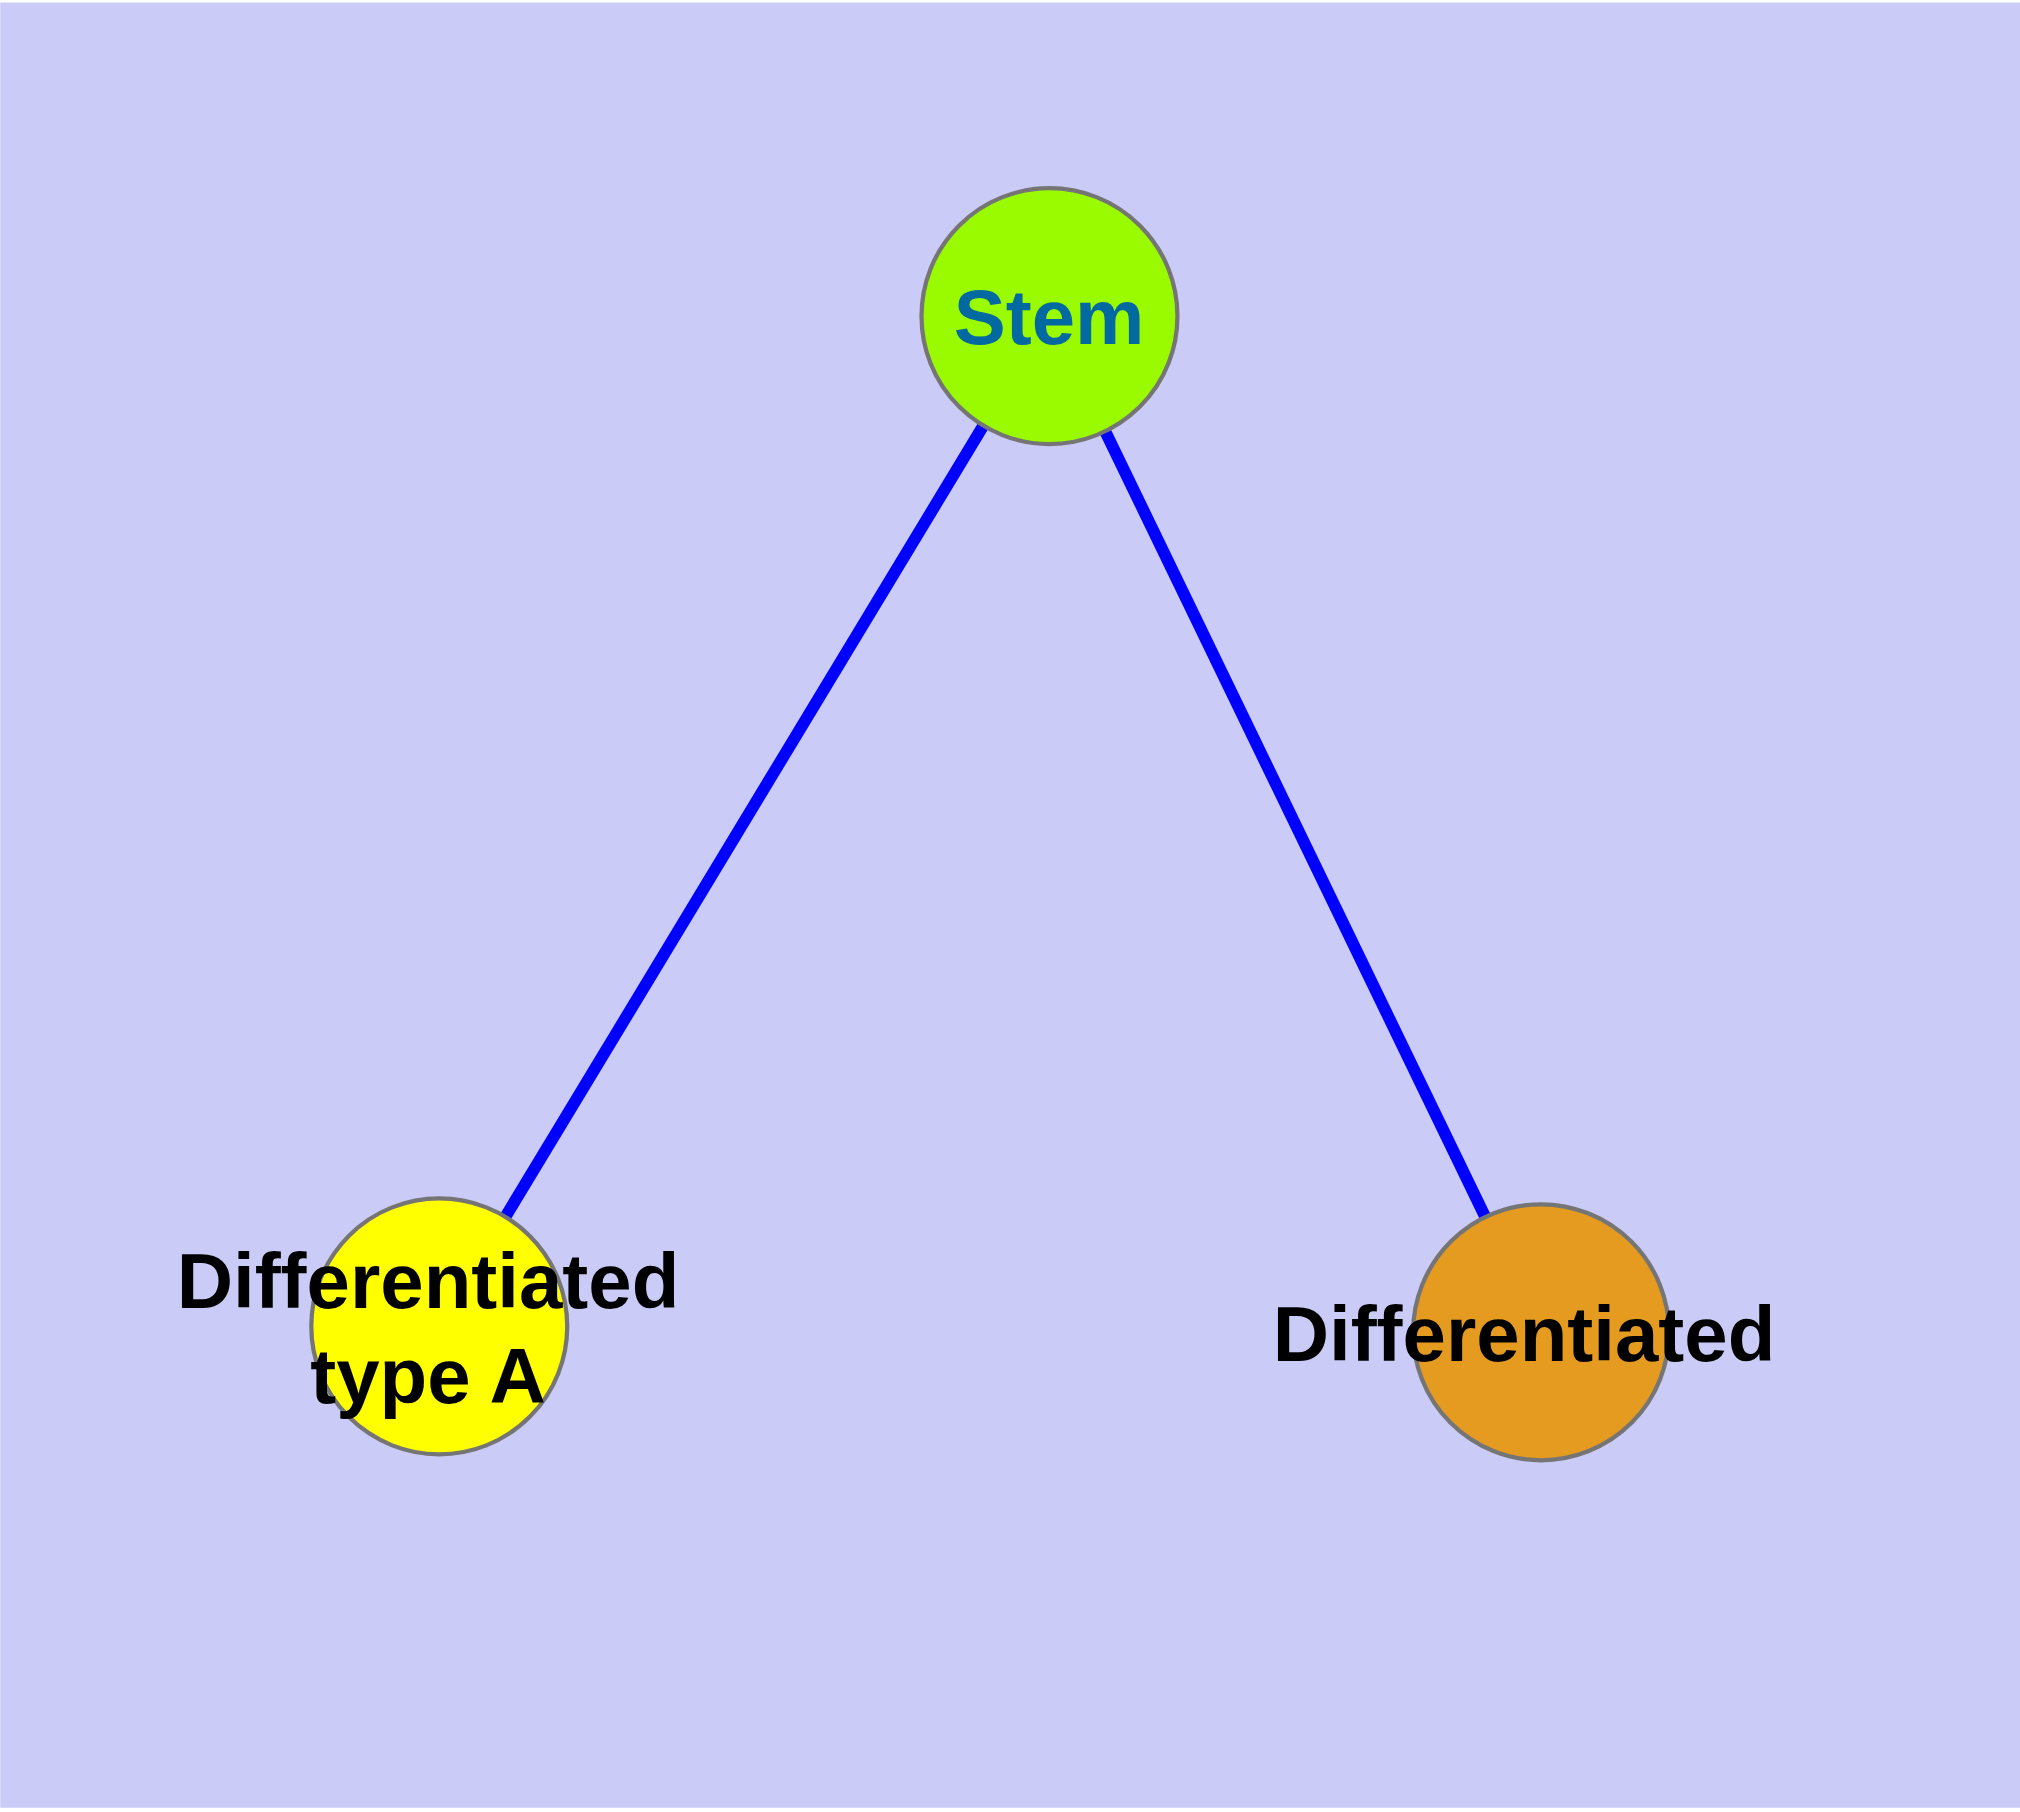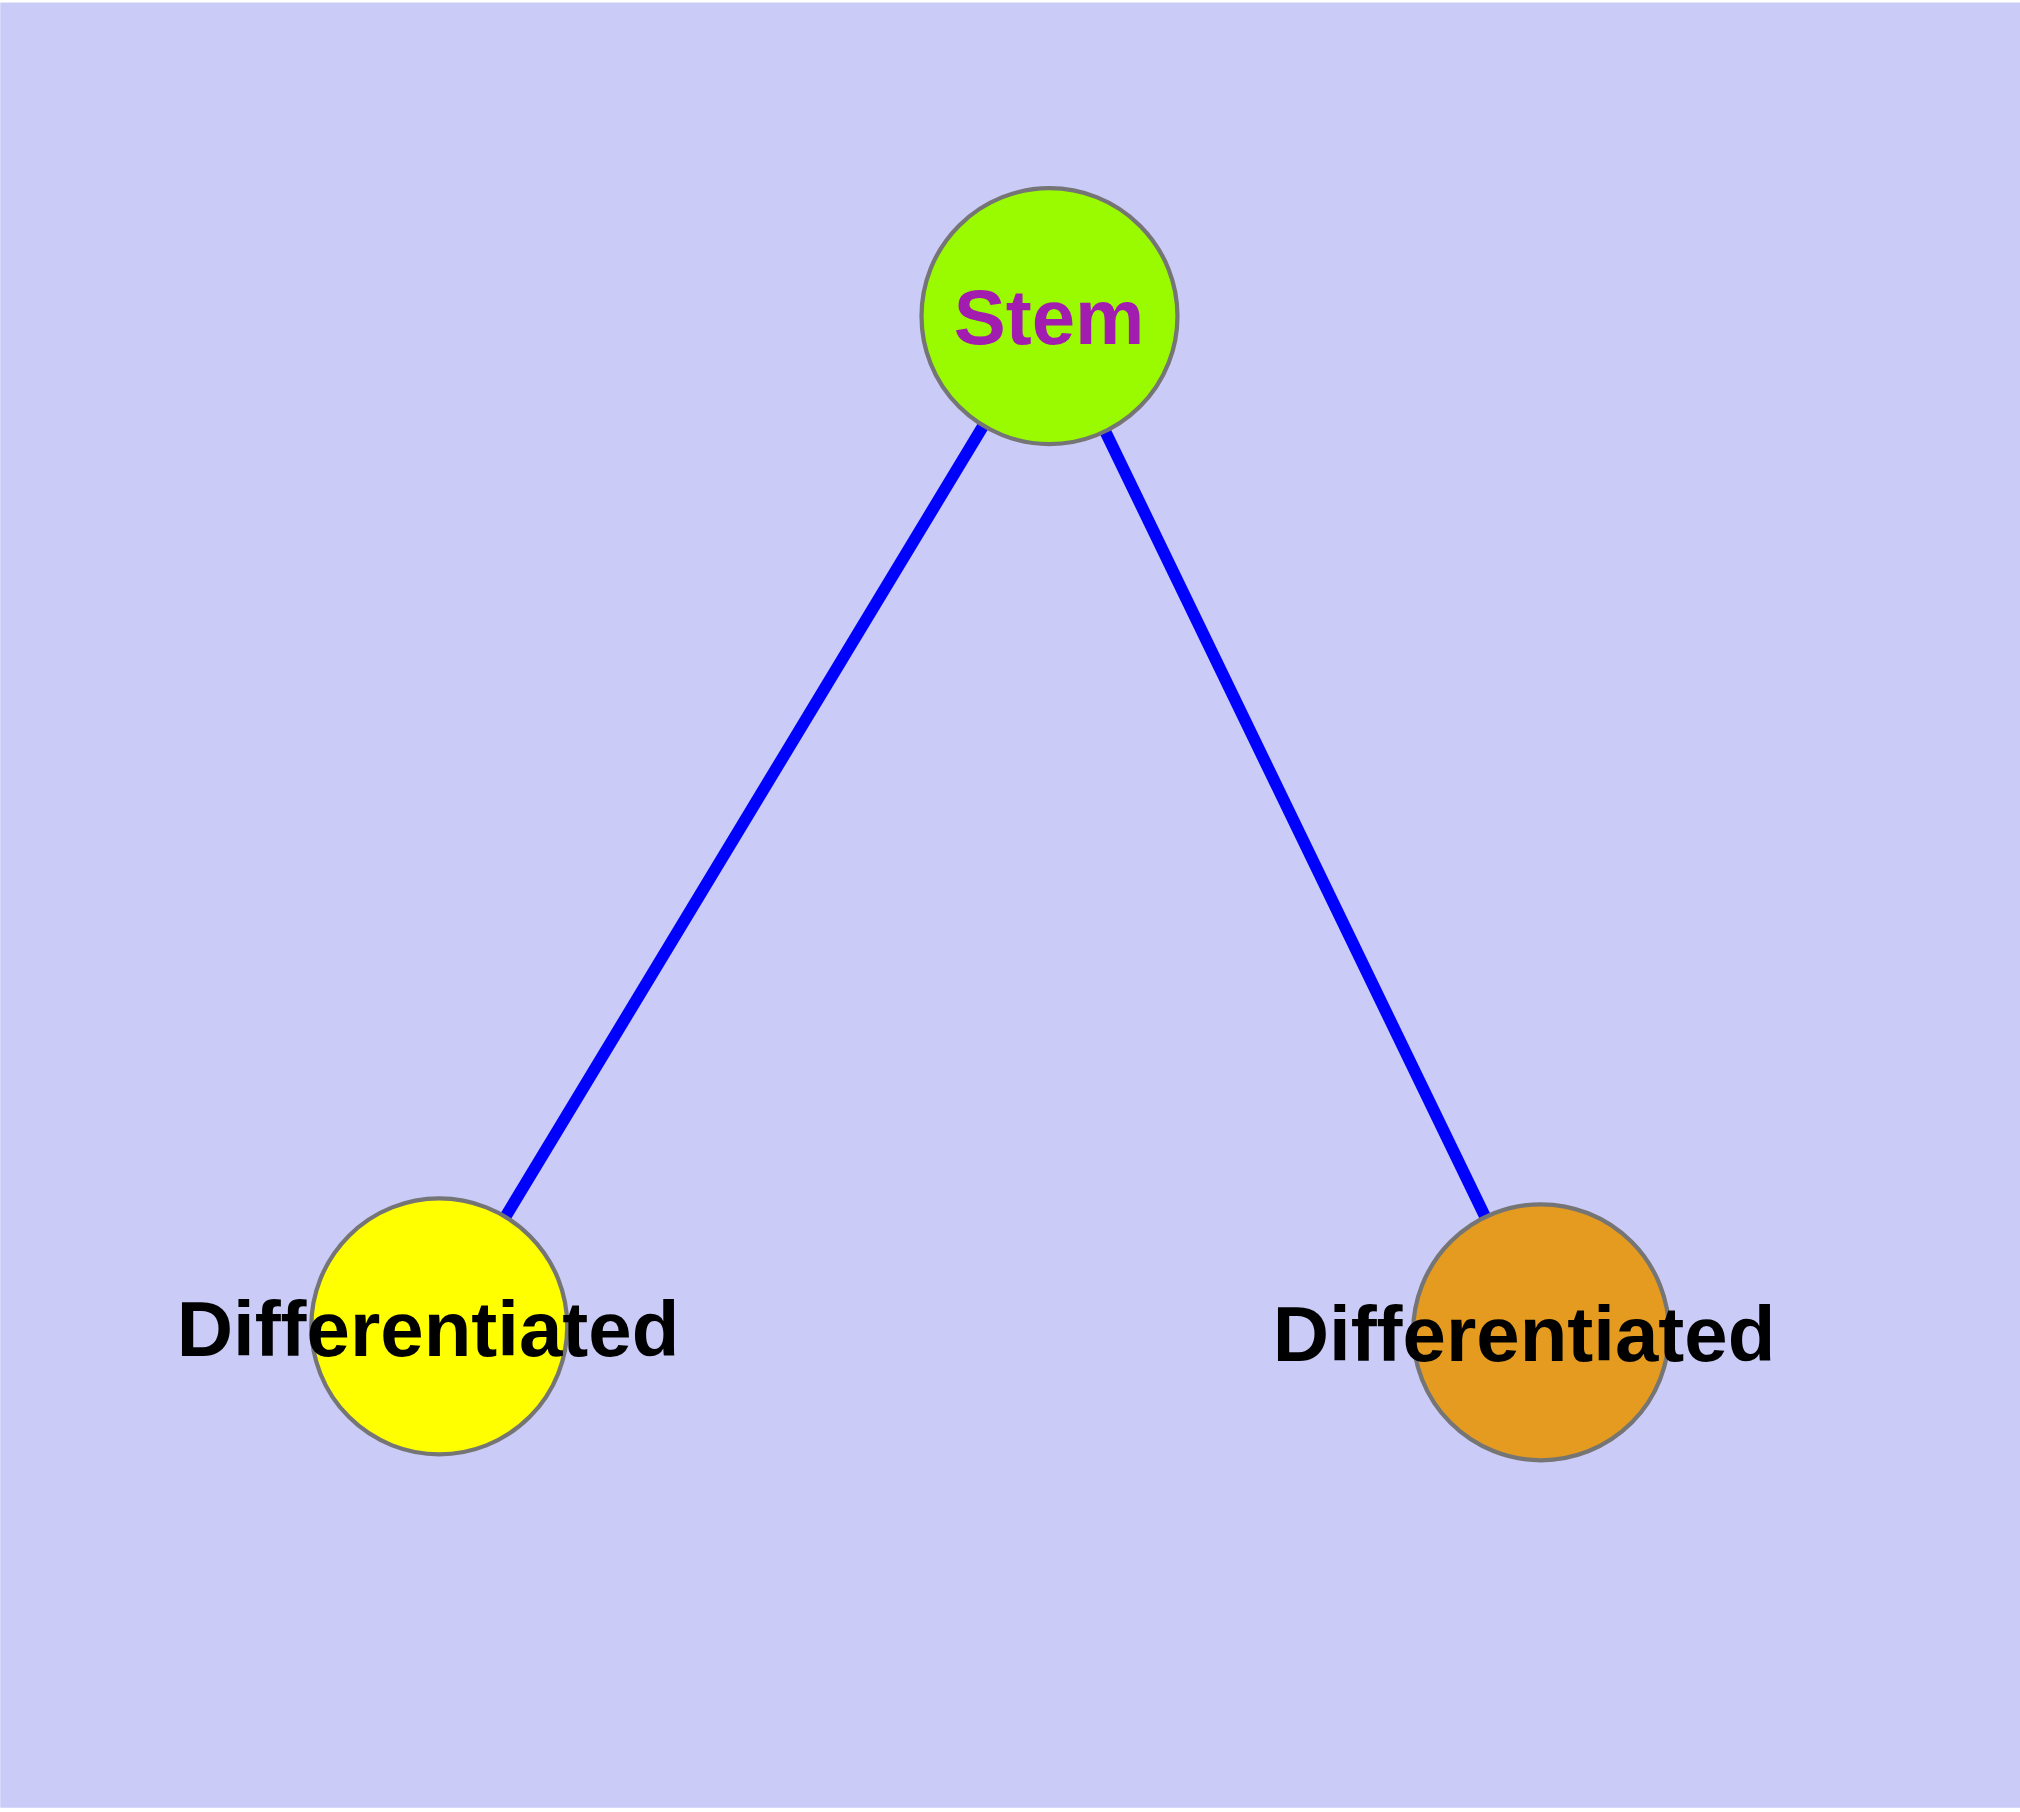--- a/index.html
+++ b/index.html
@@ -45,24 +45,25 @@
 <div id="diagram-root">
   <svg id="graph-svg" width="2021" height="1812" viewBox="0 0 2384 2138">
       <rect x="0" y="3" width="2384" height="2130" fill="#CBCBF8"></rect>
       <line x1="1238" y1="373" x2="518" y2="1565" stroke="#0000FF" stroke-width="14"></line>
       <line x1="1238" y1="373" x2="1818" y2="1572" stroke="#0000FF" stroke-width="14"></line>
       <circle cx="1238" cy="373" r="151" fill="#9AFB00" stroke="#757575" stroke-width="5"></circle>
       <circle cx="518" cy="1565" r="151" fill="#FFFF00" stroke="#757575" stroke-width="5"></circle>
       <circle cx="1818" cy="1572" r="151" fill="#E49B20" stroke="#757575" stroke-width="5"></circle>
     </svg>
   <div id="label-layer">
-      <div class="node-label" style="left: 1049px; top: 317px; color: #a21caf;">
+      <div class="node-label" style="left: 1049px; top: 317px; color: #0369a1;">
         <div>Stem</div>
       </div>
       <div class="node-label" style="left: 428px; top: 1329px; color: rgb(0, 0, 0);">
         <div>Differentiated</div>
+        <div>type A</div>
       </div>
       <div class="node-label" style="left: 1524px; top: 1334px; color: rgb(0, 0, 0);">
         <div>Differentiated</div>
       </div>
     </div>
 </div>
 
 
 </body></html>

